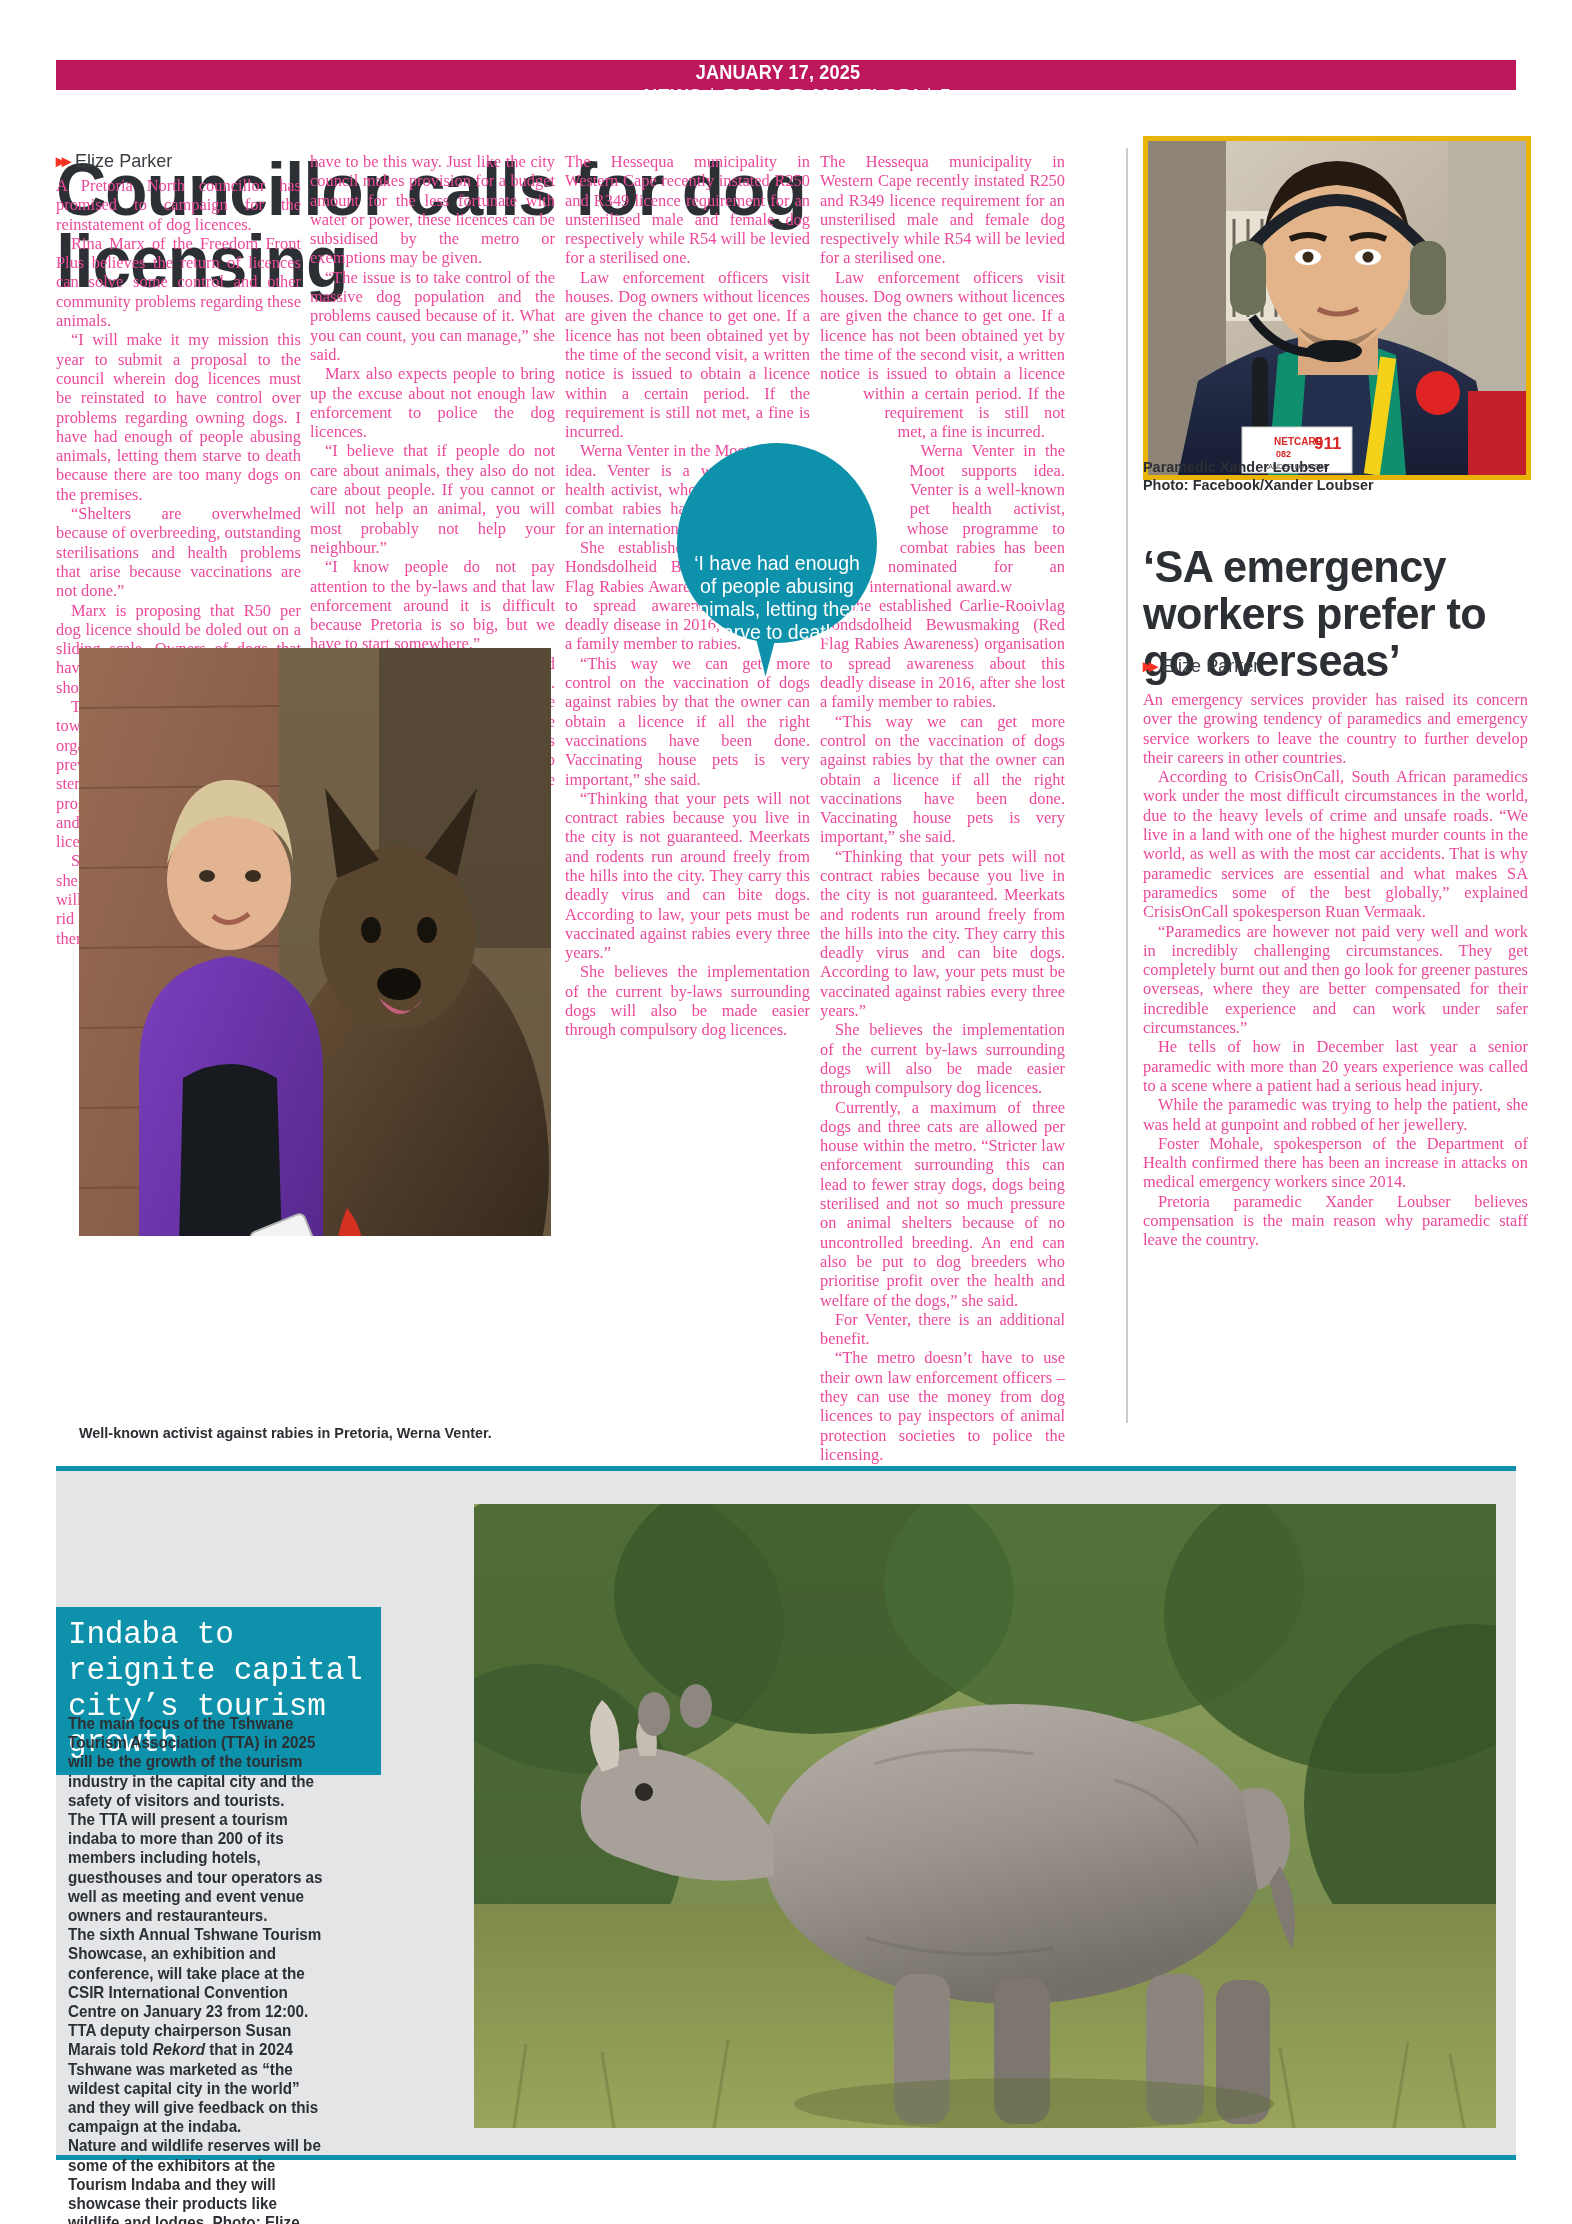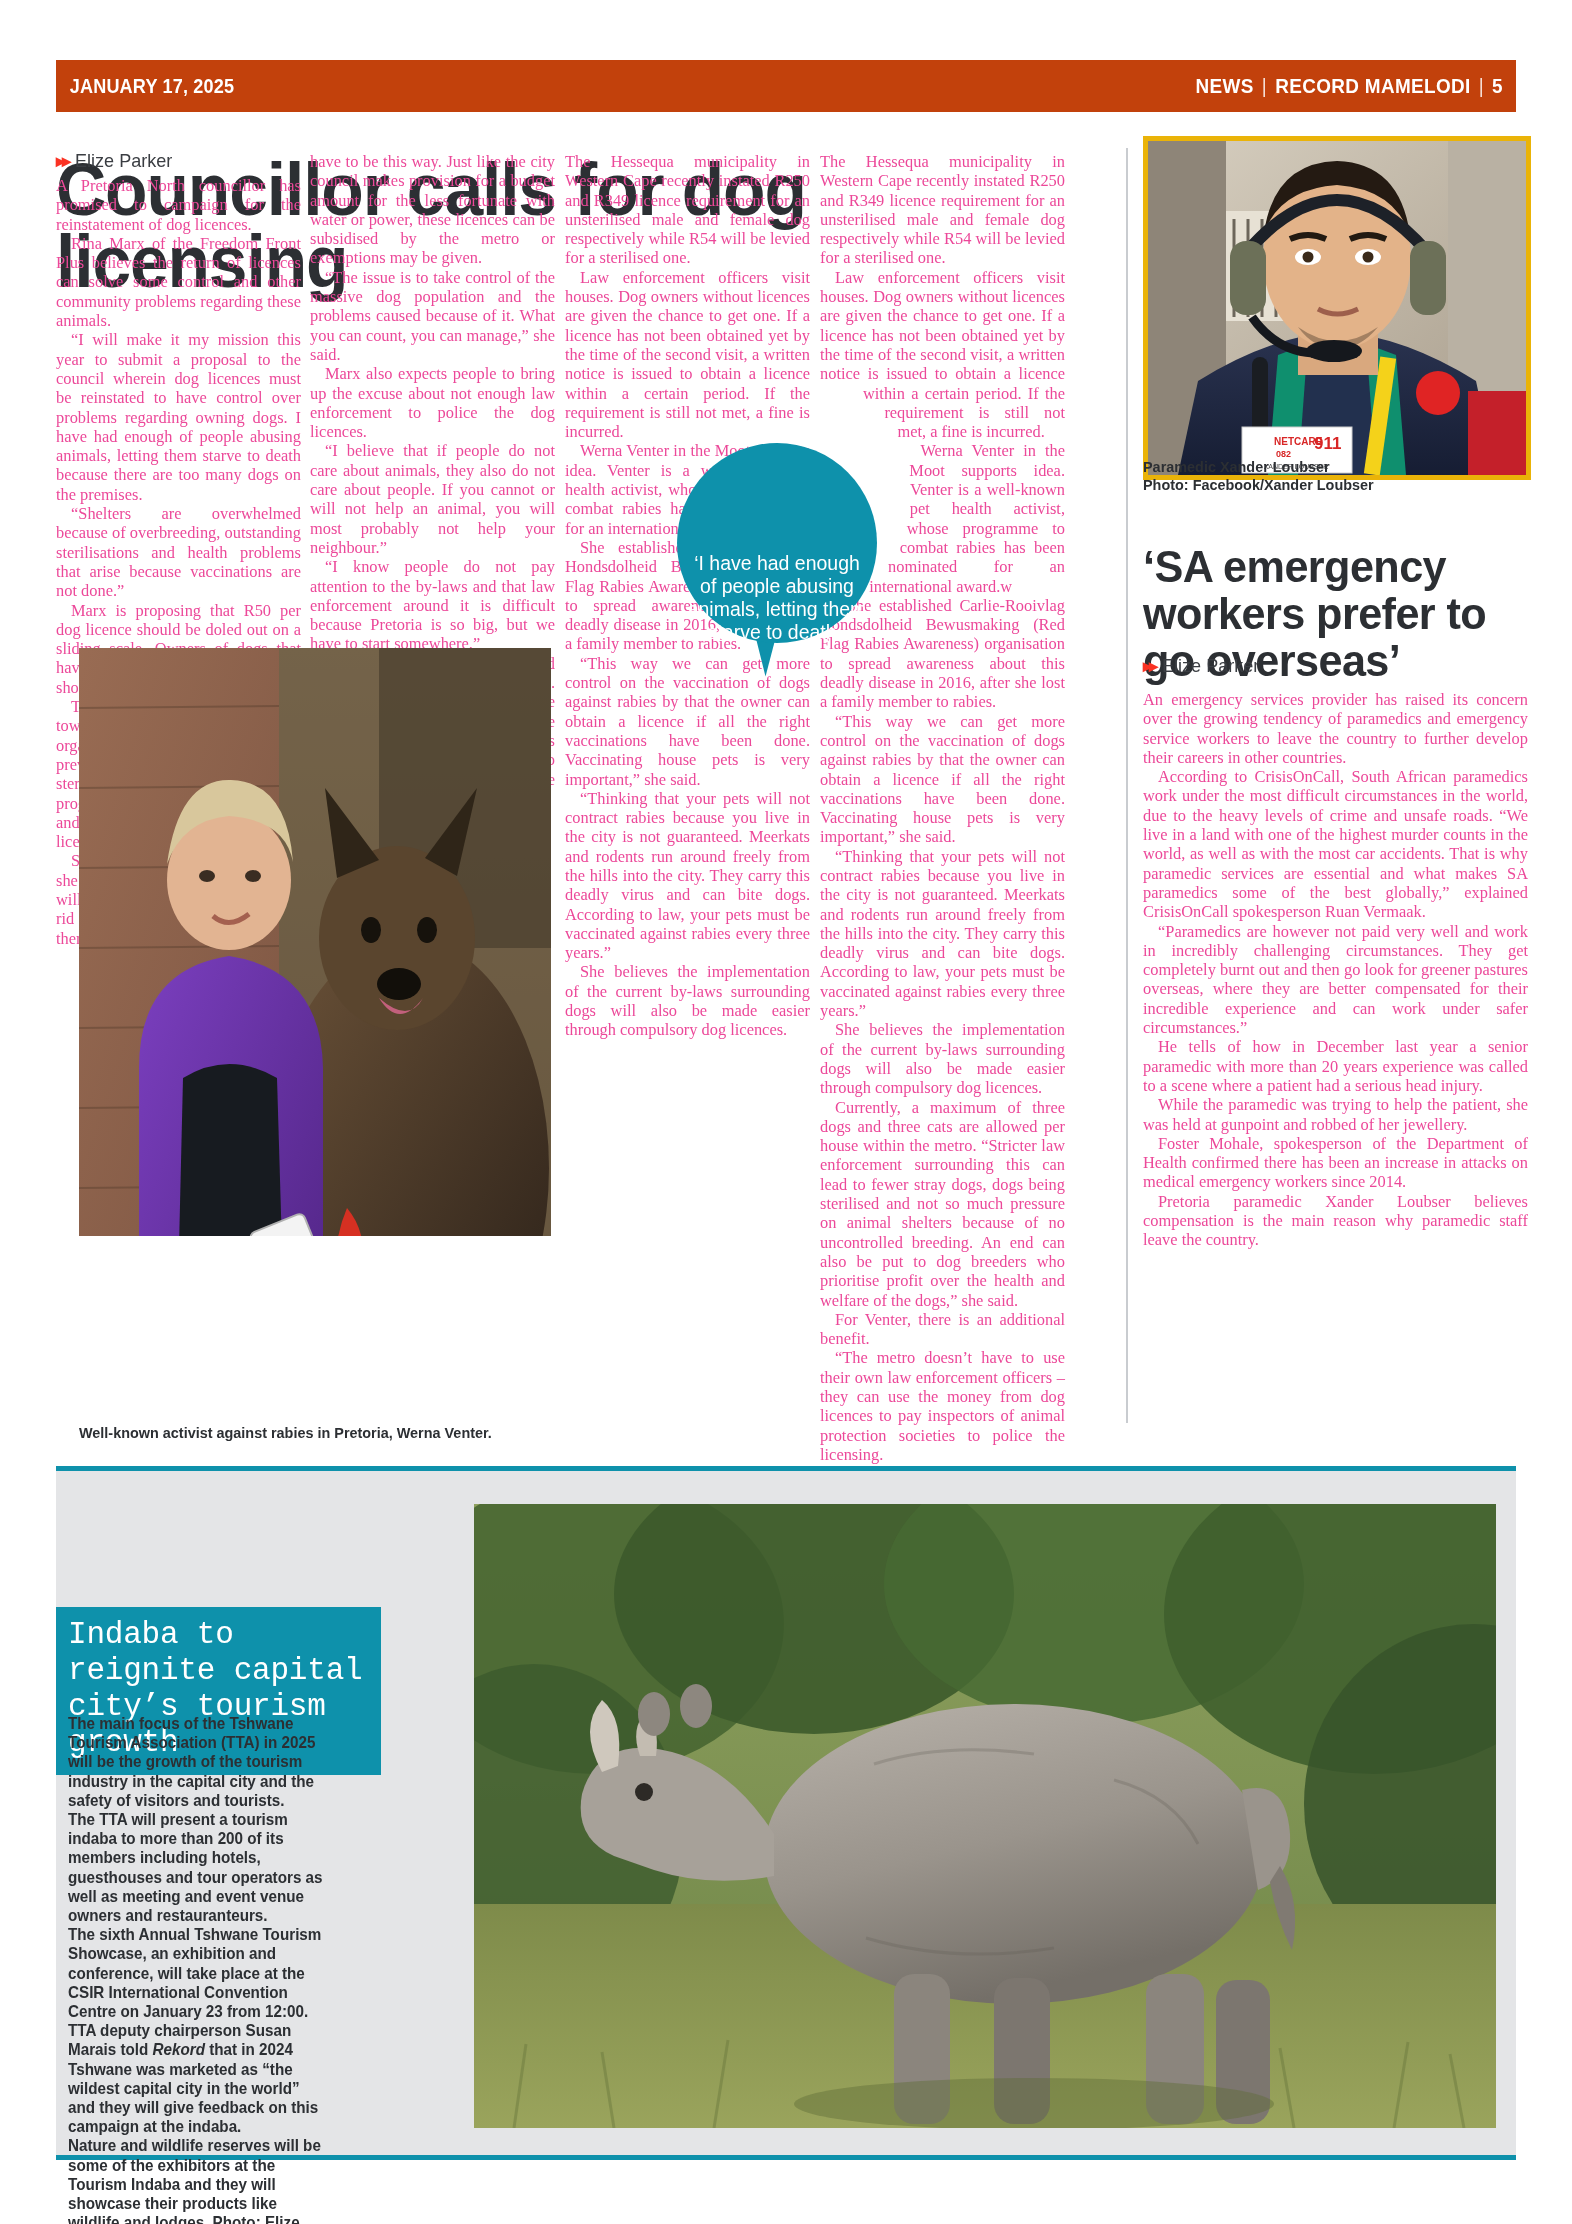--- a/index.html
+++ b/index.html
@@ -7,22 +7,22 @@
     width:1572px;height:2224px;
     background:#ffffff;
     font-family:"Liberation Serif", serif;
     -webkit-font-smoothing:antialiased;
     overflow:hidden;
   }
   .page{position:relative;width:1572px;height:2224px;}
 
   
   .masthead{
-    position:absolute;left:56px;top:60px;width:1460px;height:52px;
-    background:#c2410c;display:flex;align-items:center;justify-content:space-between;
+    position:absolute;left:56px;top:60px;width:1460px;height:30px;
+    background:#be185d;display:flex;align-items:center;justify-content:space-between;flex-direction:column;
   }
   .masthead-date{
     font-family:"Liberation Sans", sans-serif;
     font-weight:bold;color:#ffffff;font-size:21px;letter-spacing:.2px;
     padding-left:16px;transform:scaleX(.86);transform-origin:left center;
   }
   .masthead-right{
     font-family:"Liberation Sans", sans-serif;
     font-weight:bold;color:#ffffff;font-size:21px;letter-spacing:.4px;
     padding-right:14px;display:flex;gap:9px;align-items:center;

